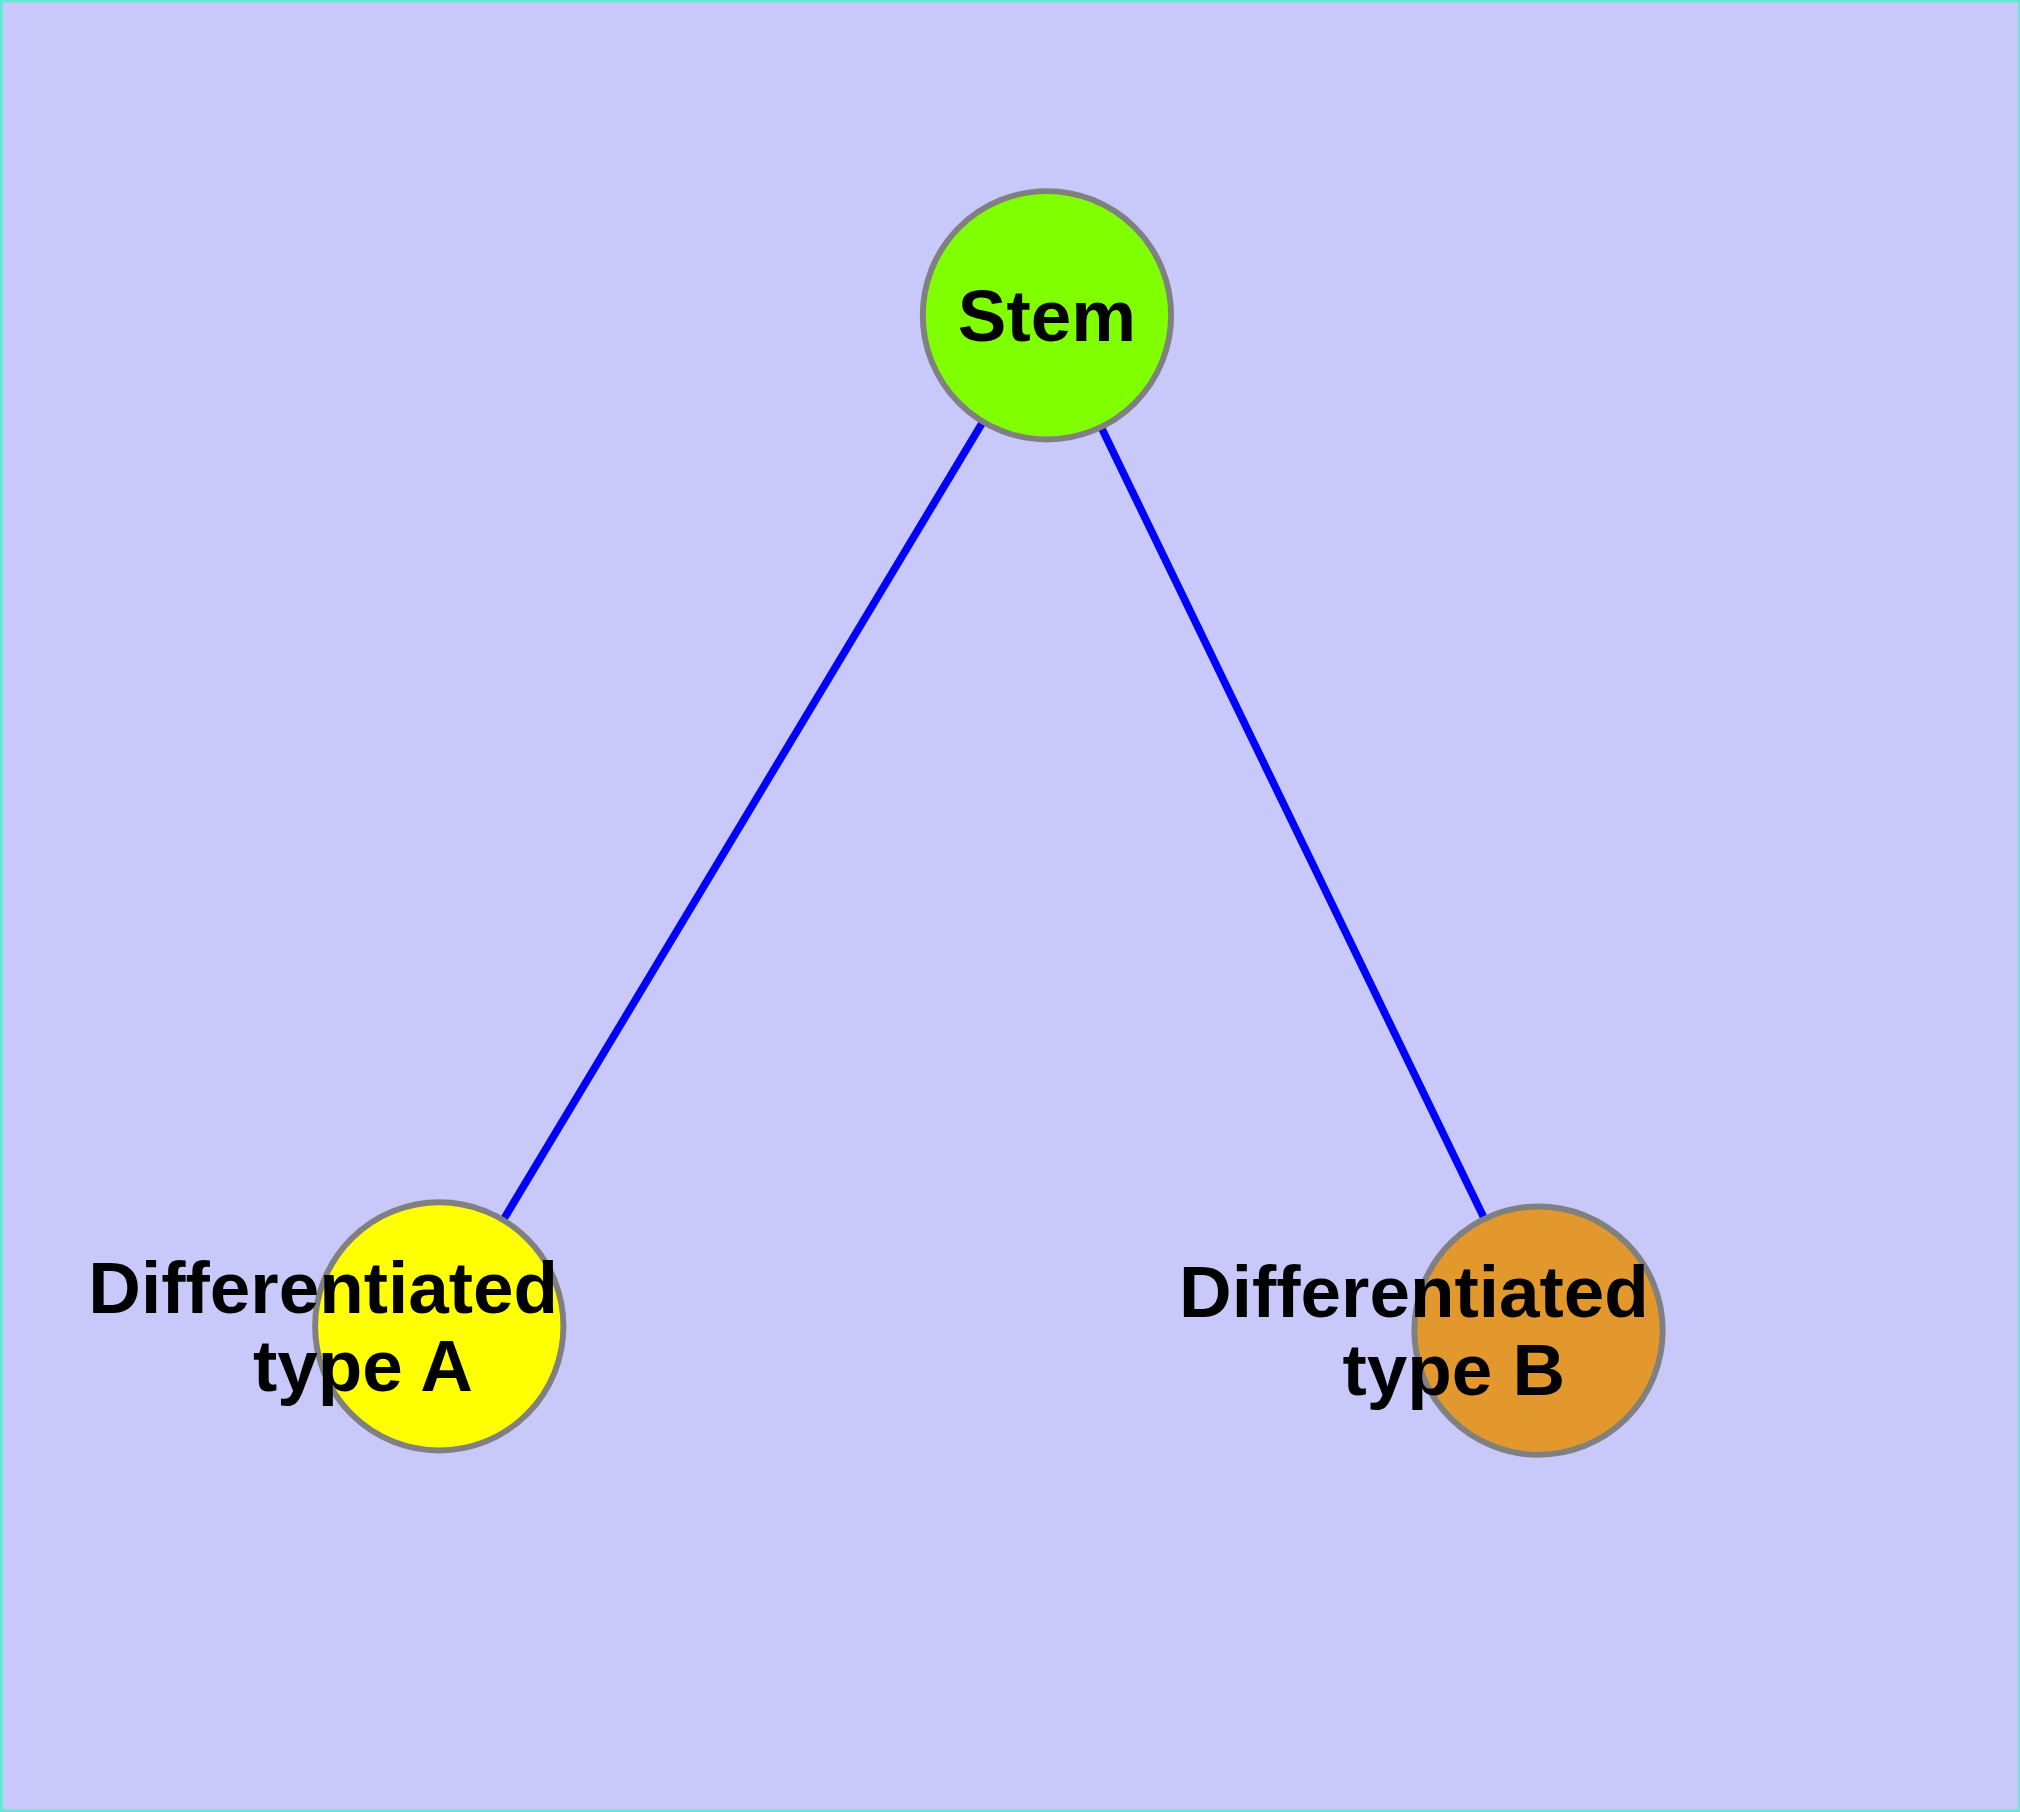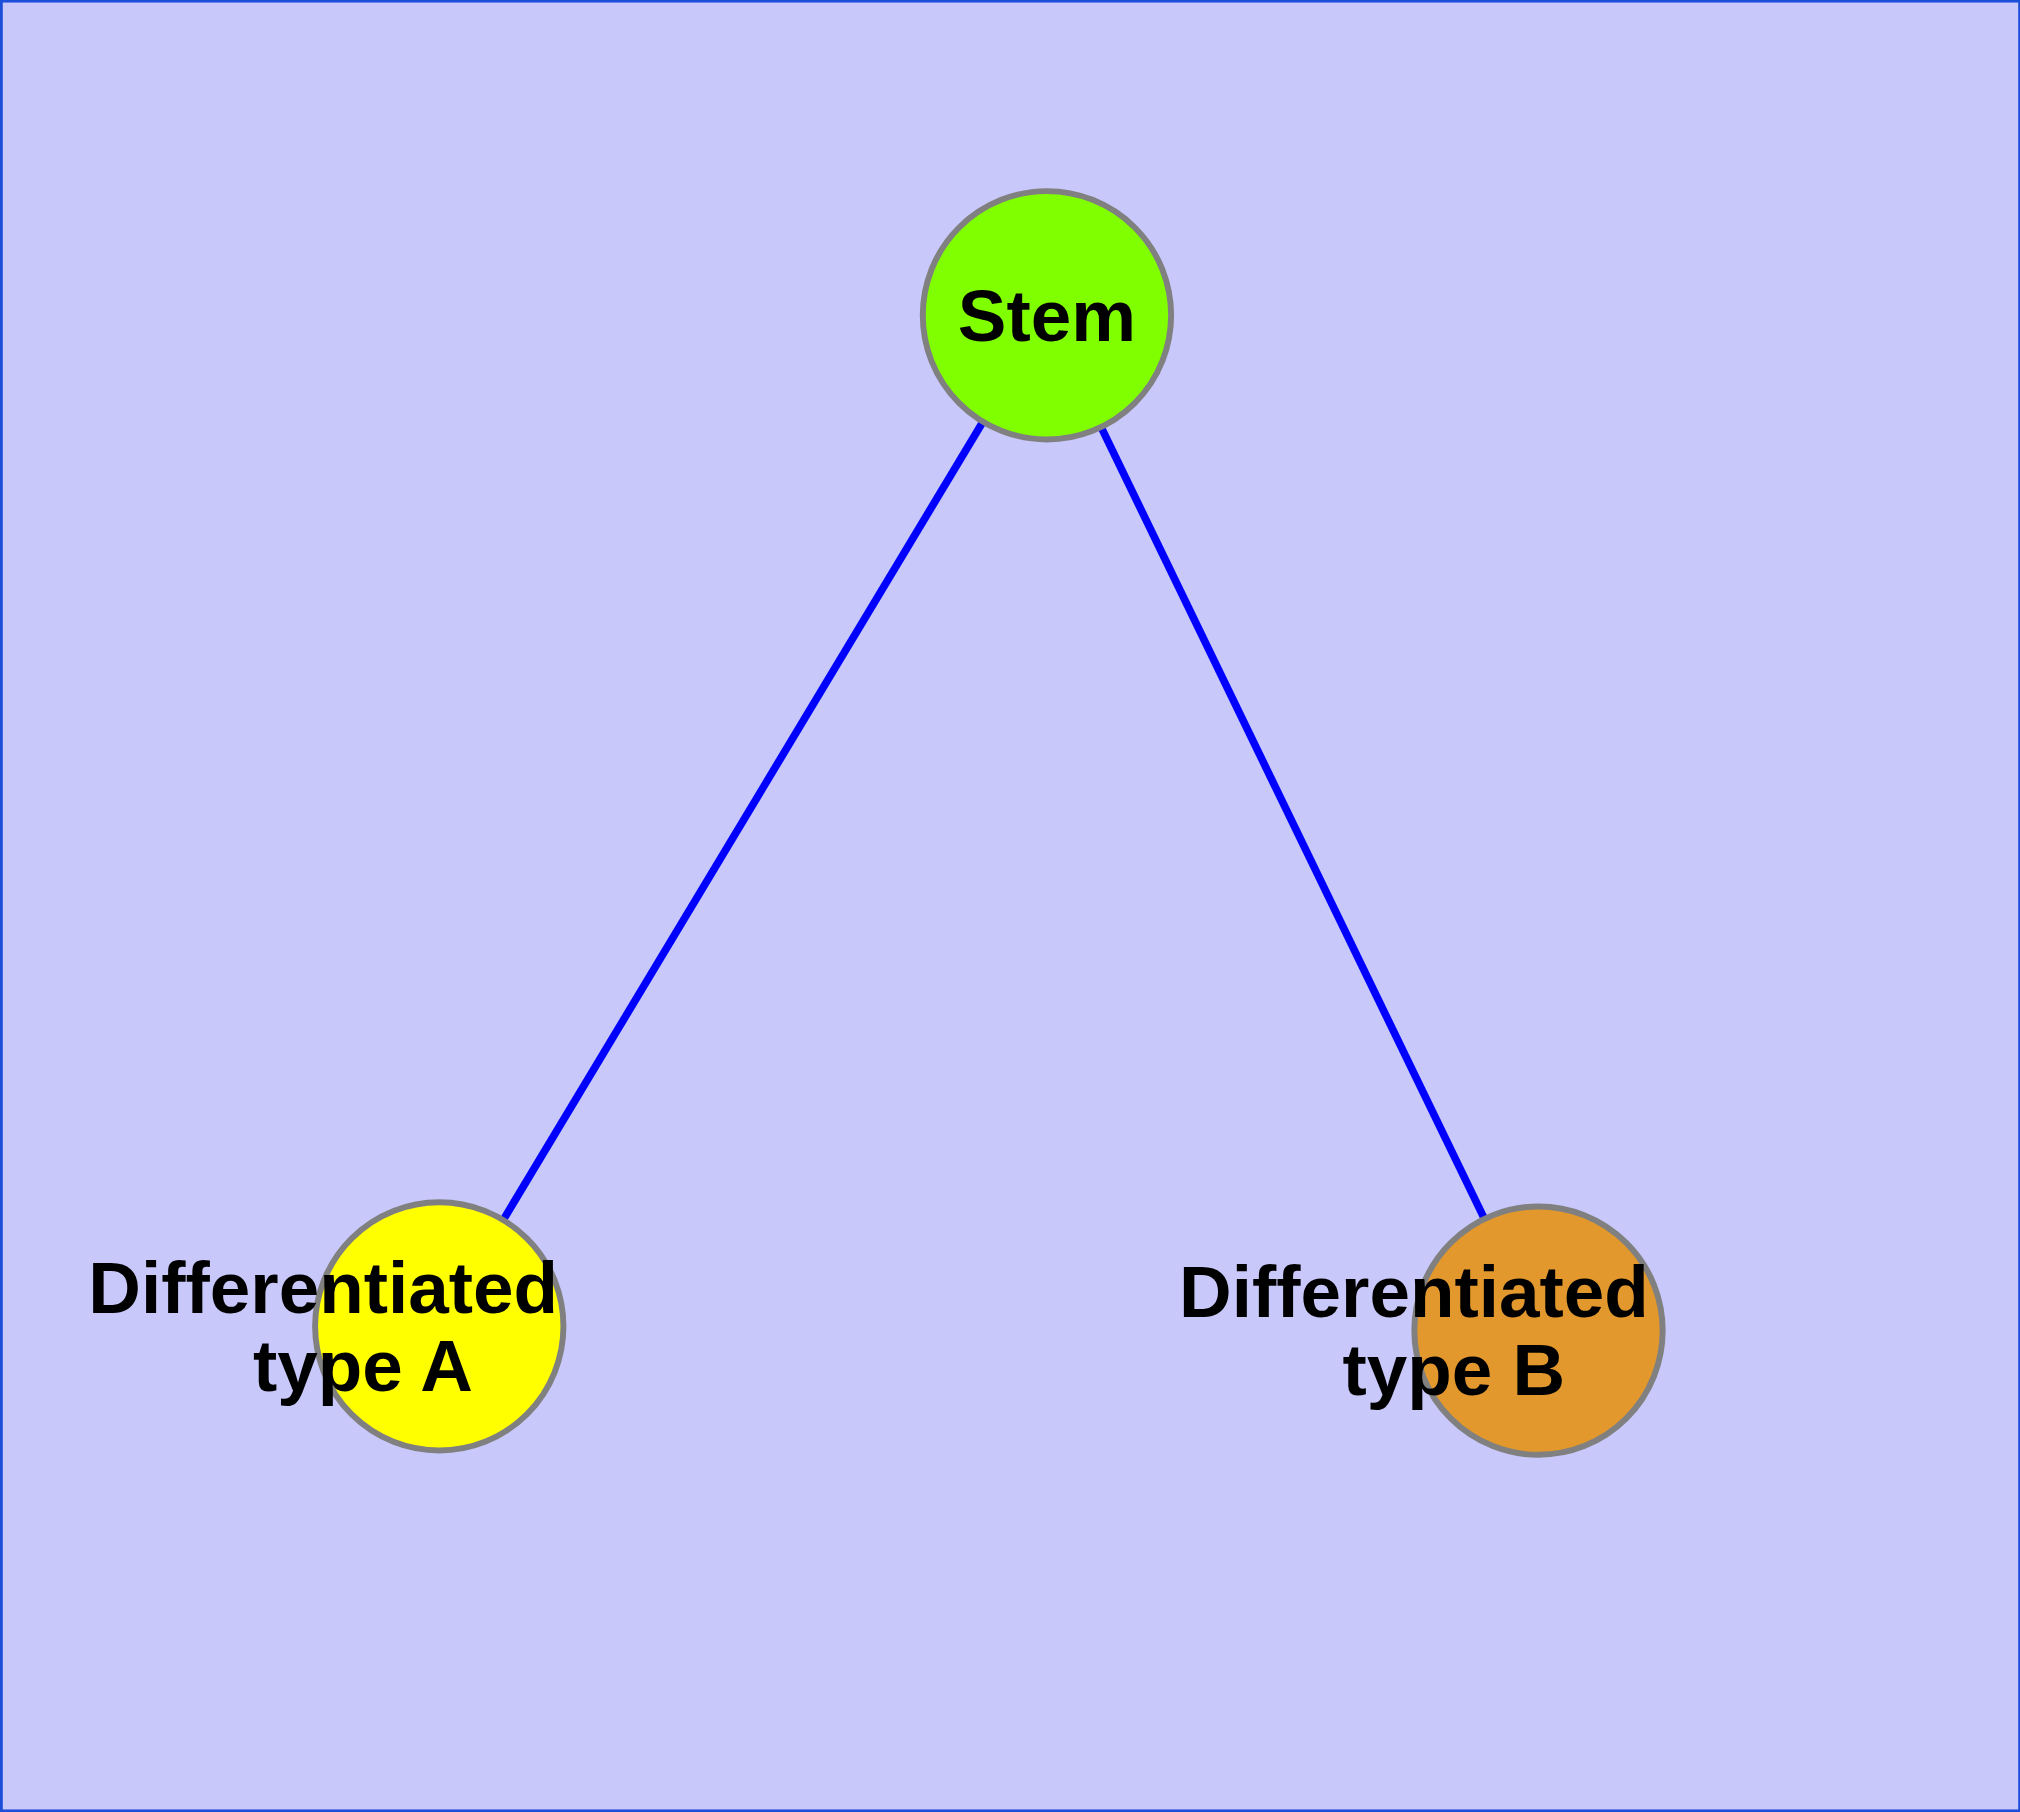--- a/index.html
+++ b/index.html
@@ -34,21 +34,21 @@
     font-family: "Liberation Sans", sans-serif;
     font-weight: bold;
     fill: #000000;
     text-anchor: middle;
     dominant-baseline: alphabetic;
   }
 </style>
 </head>
 <body style="width: 2021px; height: 1812px;">
 
-<div id="graph-canvas" style="background: #1d4ed8; width: 2021px; height: 1812px;">
+<div id="graph-canvas" style="background: #5eead4; width: 2021px; height: 1812px;">
   <svg id="graph-svg" viewBox="0 0 2384 2138" xmlns="http://www.w3.org/2000/svg" style="width: 2021px; height: 1812px;">
 
     <rect id="bg-rect" x="3" y="3" width="2378" height="2132" fill="#c8c8fa"></rect>
 
     <g>
       <line id="edge-stem-a" x1="1158.760827724613" y1="498.8526255572341" x2="594.2391722753871" y2="1438.1473744427658" stroke="#0000ff" stroke-width="9"></line>
       <line id="edge-stem-b" x1="1299.4920798260391" y1="505.20950281309445" x2="1750.5079201739609" y2="1436.7904971869057" stroke="#0000ff" stroke-width="9"></line>
     </g>
 
     <g>

